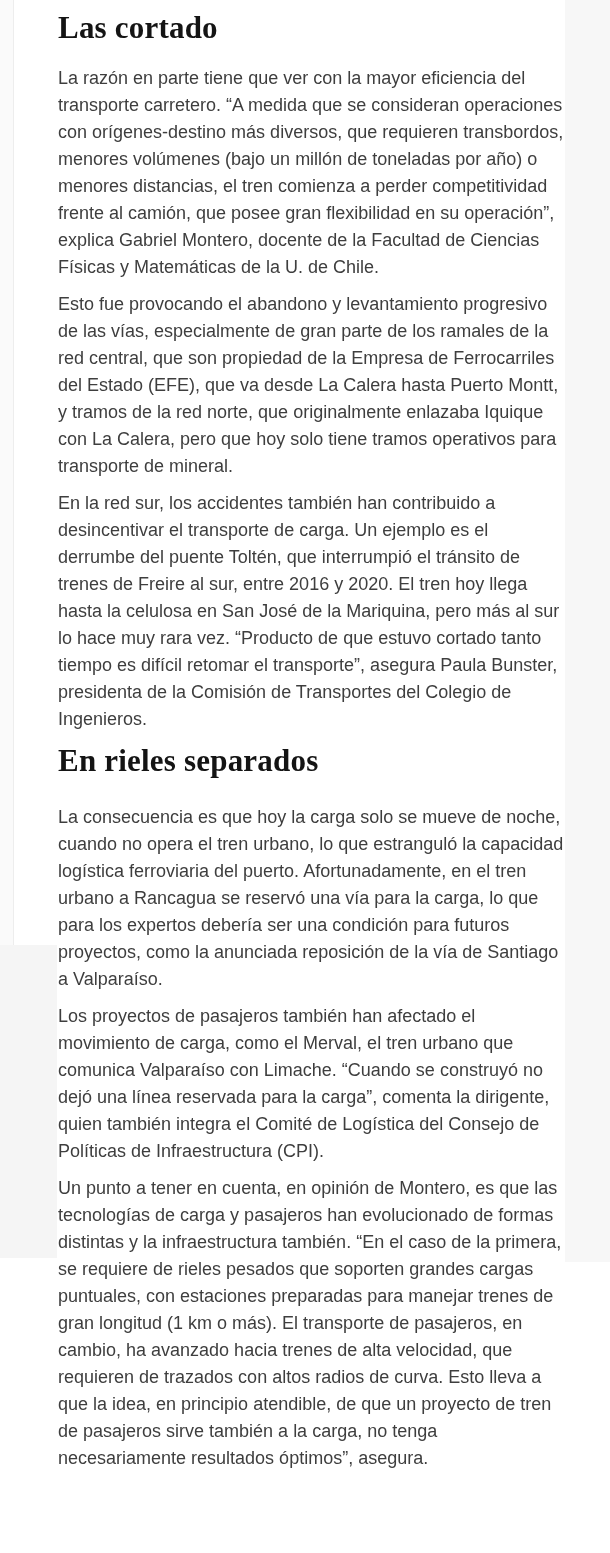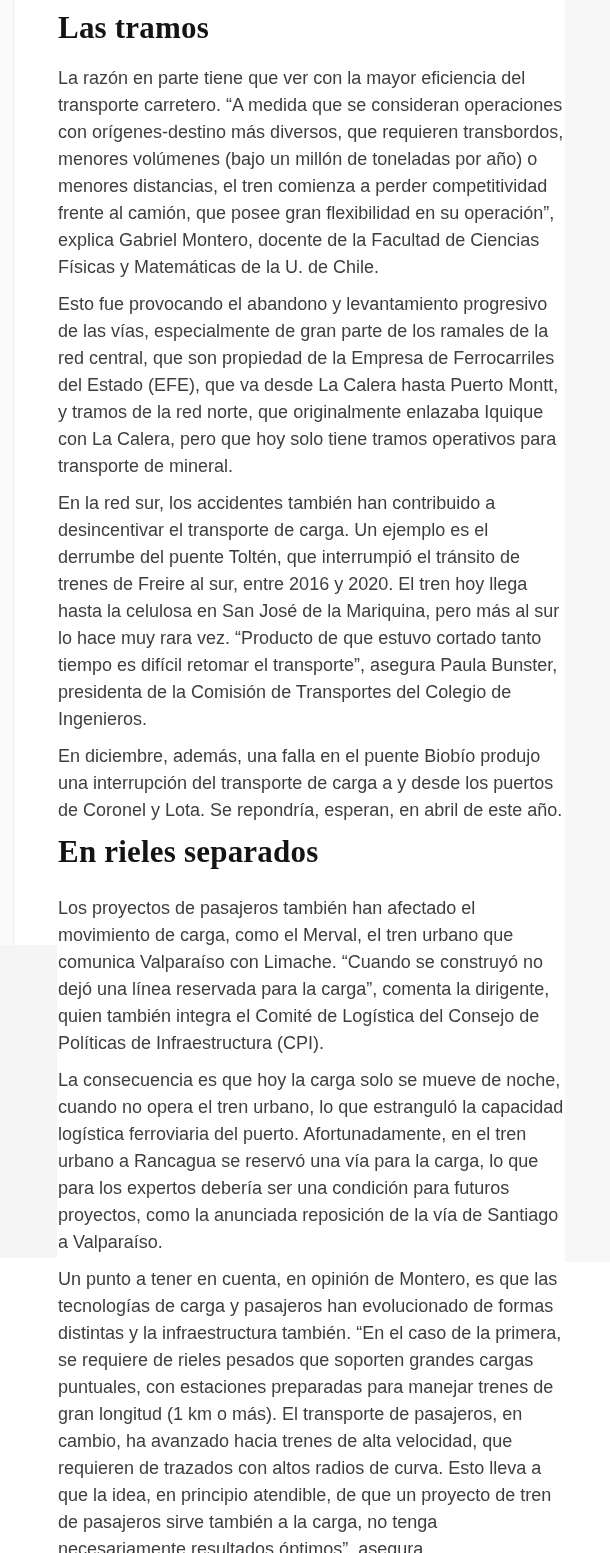--- a/index.html
+++ b/index.html
@@ -61,21 +61,21 @@
   }
 </style>
 </head>
 <body>
 
 <div class="rail-left-strip"></div>
 <div class="rail-left-block"></div>
 <div class="rail-right-block"></div>
 
 <article class="content">
-  <h1 class="section-heading">Las tramos</h1>
+  <h1 class="section-heading">Las cortado</h1>
 
   <p class="para">La razón en parte tiene que ver con la mayor eficiencia del
 transporte carretero. “A medida que se consideran operaciones
 con orígenes-destino más diversos, que requieren transbordos,
 menores volúmenes (bajo un millón de toneladas por año) o
 menores distancias, el tren comienza a perder competitividad
 frente al camión, que posee gran flexibilidad en su operación”,
 explica Gabriel Montero, docente de la Facultad de Ciencias
 Físicas y Matemáticas de la U. de Chile.</p>
 
@@ -90,40 +90,37 @@
   <p class="para">En la red sur, los accidentes también han contribuido a
 desincentivar el transporte de carga. Un ejemplo es el
 derrumbe del puente Toltén, que interrumpió el tránsito de
 trenes de Freire al sur, entre 2016 y 2020. El tren hoy llega
 hasta la celulosa en San José de la Mariquina, pero más al sur
 lo hace muy rara vez. “Producto de que estuvo cortado tanto
 tiempo es difícil retomar el transporte”, asegura Paula Bunster,
 presidenta de la Comisión de Transportes del Colegio de
 Ingenieros.</p>
 
-  <p class="para">En diciembre, además, una falla en el puente Biobío produjo
-una interrupción del transporte de carga a y desde los puertos
-de Coronel y Lota. Se repondría, esperan, en abril de este año.</p>
 
   <h1 class="section-heading second">En rieles separados</h1>
-
-  <p class="para">Los proyectos de pasajeros también han afectado el
-movimiento de carga, como el Merval, el tren urbano que
-comunica Valparaíso con Limache. “Cuando se construyó no
-dejó una línea reservada para la carga”, comenta la dirigente,
-quien también integra el Comité de Logística del Consejo de
-Políticas de Infraestructura (CPI).</p>
 
   <p class="para">La consecuencia es que hoy la carga solo se mueve de noche,
 cuando no opera el tren urbano, lo que estranguló la capacidad
 logística ferroviaria del puerto. Afortunadamente, en el tren
 urbano a Rancagua se reservó una vía para la carga, lo que
 para los expertos debería ser una condición para futuros
 proyectos, como la anunciada reposición de la vía de Santiago
 a Valparaíso.</p>
+
+  <p class="para">Los proyectos de pasajeros también han afectado el
+movimiento de carga, como el Merval, el tren urbano que
+comunica Valparaíso con Limache. “Cuando se construyó no
+dejó una línea reservada para la carga”, comenta la dirigente,
+quien también integra el Comité de Logística del Consejo de
+Políticas de Infraestructura (CPI).</p>
 
   <p class="para">Un punto a tener en cuenta, en opinión de Montero, es que las
 tecnologías de carga y pasajeros han evolucionado de formas
 distintas y la infraestructura también. “En el caso de la primera,
 se requiere de rieles pesados que soporten grandes cargas
 puntuales, con estaciones preparadas para manejar trenes de
 gran longitud (1 km o más). El transporte de pasajeros, en
 cambio, ha avanzado hacia trenes de alta velocidad, que
 requieren de trazados con altos radios de curva. Esto lleva a
 que la idea, en principio atendible, de que un proyecto de tren

